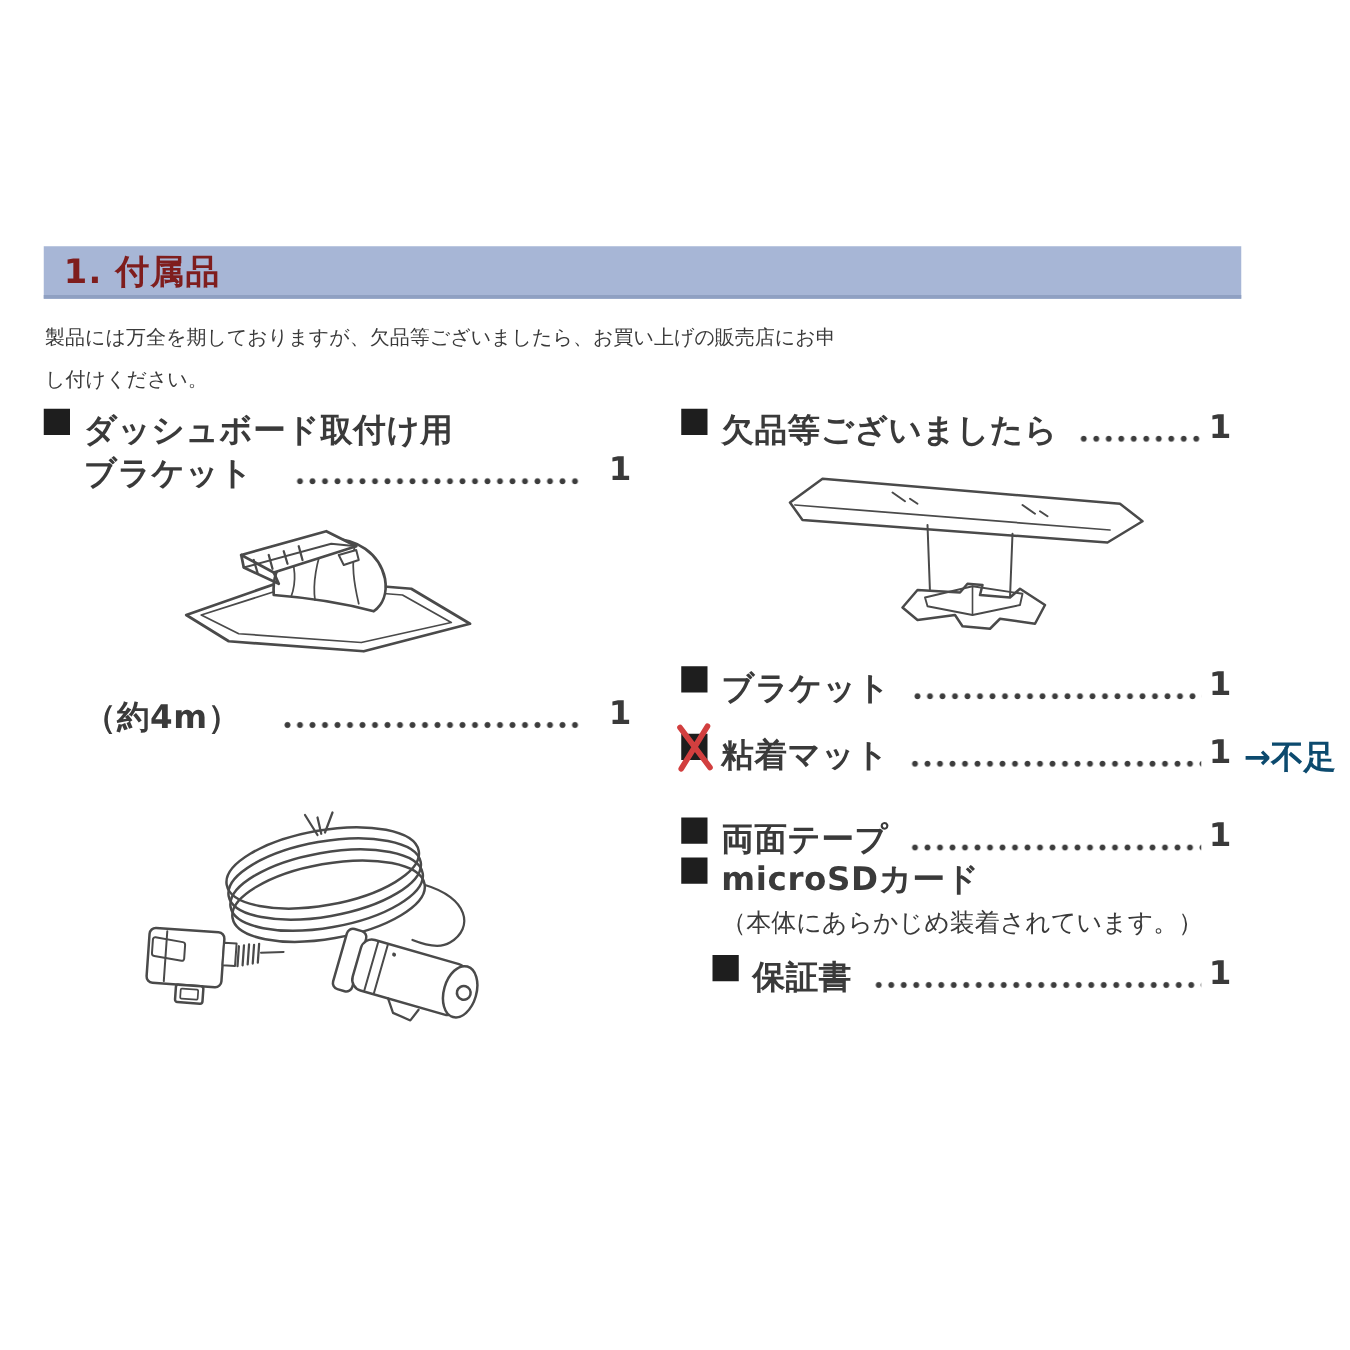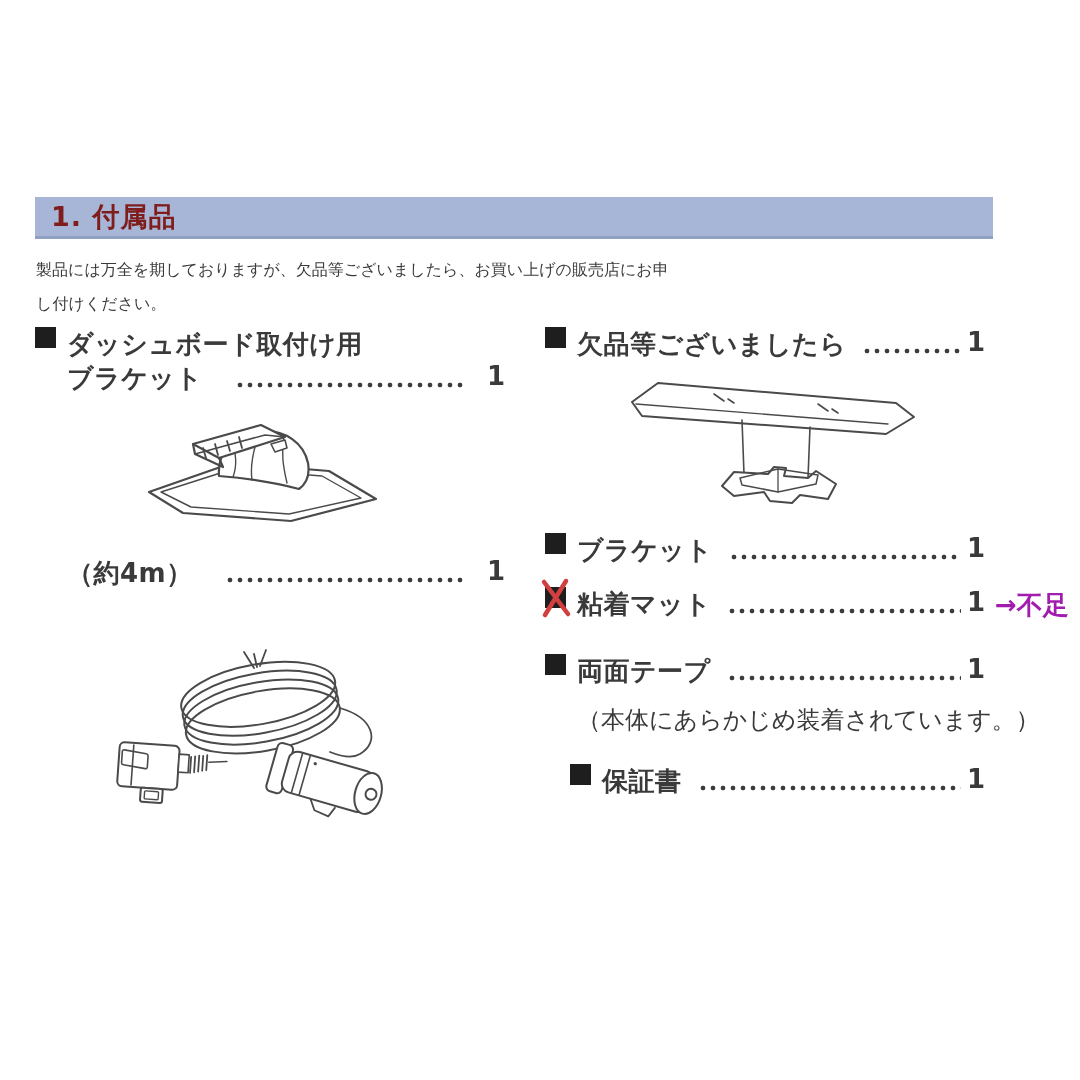--- a/index.html
+++ b/index.html
@@ -43,27 +43,27 @@
   }
   .indent { padding-left: 32px; gap: 16px; }
   .leader {
     flex: 1; height: 6px; margin: 0 6px 0 16px;
     align-self: center; position: relative; top: 7px;
     background-image: radial-gradient(circle, #3c3c3c 2px, rgba(0,0,0,0) 2.7px);
     background-size: 10px 6px; background-repeat: repeat-x;
     background-position: left center;
   }
   .qty { font-size: 26px; font-weight: 600; }
-  .note { font-size: 24px; font-weight: 400; padding-left: 32px; line-height: 32px; margin-top: 18px; }
+  .note { font-size: 20px; font-weight: 400; padding-left: 32px; line-height: 32px; margin-top: 2px; }
 
   
   .xmark { position: absolute; left: -8px; top: -10px; pointer-events: none; }
   .annot {
     position: absolute; left: calc(100% + 10px); top: 1px;
-    color: #a21caf; font-size: 26px; font-weight: 600; white-space: nowrap;
+    color: #0c4a6e; font-size: 26px; font-weight: 600; white-space: nowrap;
   }
 
   
   svg.illus { display: block; }
   svg.illus path, svg.illus rect, svg.illus ellipse, svg.illus circle, svg.illus line, svg.illus polyline {
     vector-effect: non-scaling-stroke;
   }
 </style>
 </head>
 <body>
@@ -200,20 +200,24 @@
   <div class="abs item-block" style="left:545px; top:654px; width:440px;">
     <div class="item-row">
       <span class="bullet"></span>
       <span class="lbl">両面テープ</span>
       <span class="leader"></span>
       <span class="qty">1</span>
     </div>
   </div>
 
   <div class="abs item-block" style="left:545px; top:686px; width:440px;">
+    <div class="item-row">
+      <span class="bullet"></span>
+      <span class="lbl">microSDカード</span>
+    </div>
     <div class="note">（本体にあらかじめ装着されています。）</div>
   </div>
 
   <div class="abs item-block" style="left:545px; top:764px; width:440px;padding-left:25px;">
     <div class="item-row">
       <span class="bullet"></span>
       <span class="lbl">保証書</span>
       <span class="leader"></span>
       <span class="qty">1</span>
     </div>

